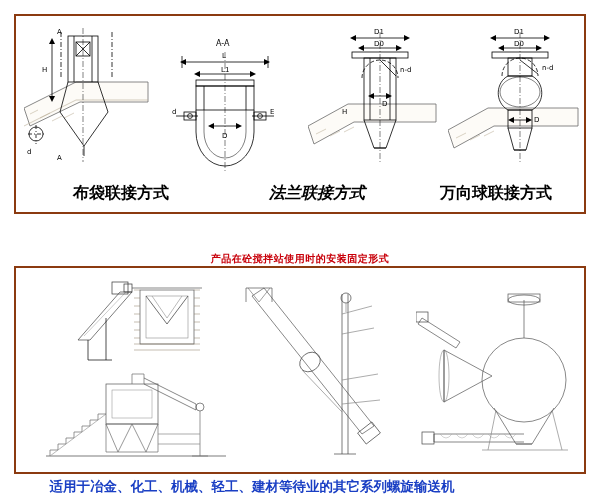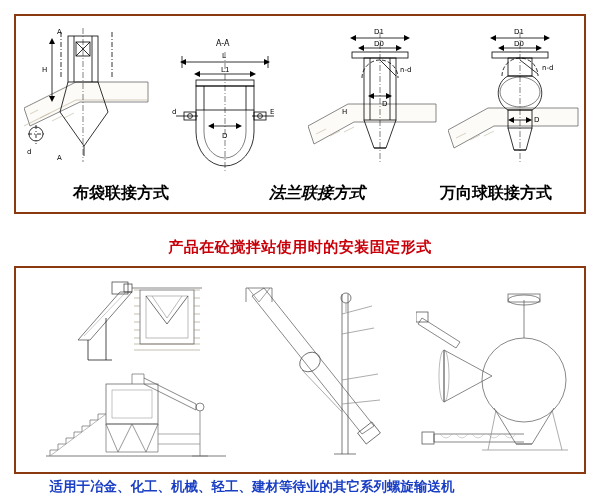--- a/index.html
+++ b/index.html
@@ -56,25 +56,25 @@
   .caption-row > div {
     text-align: center;
   }
   .cap-a { width: 37%; }
   .cap-b { width: 32%; font-style: italic; }
   .cap-c { width: 31%; font-family: Liberation Mono, monospace; }
 
   .mid-title {
     position: absolute;
     left: 0;
-    top: 238px;
+    top: 252px;
     width: 600px;
     text-align: center;
     color: #c8000a;
-    font-size: 15px;
+    font-size: 10px;
     font-weight: bold;
     font-family: "DejaVu Sans", sans-serif;
     letter-spacing: 0.5px;
   }
   .bottom-title {
     position: absolute;
     left: 0;
     top: 478px;
     width: 504px;
     text-align: center;

